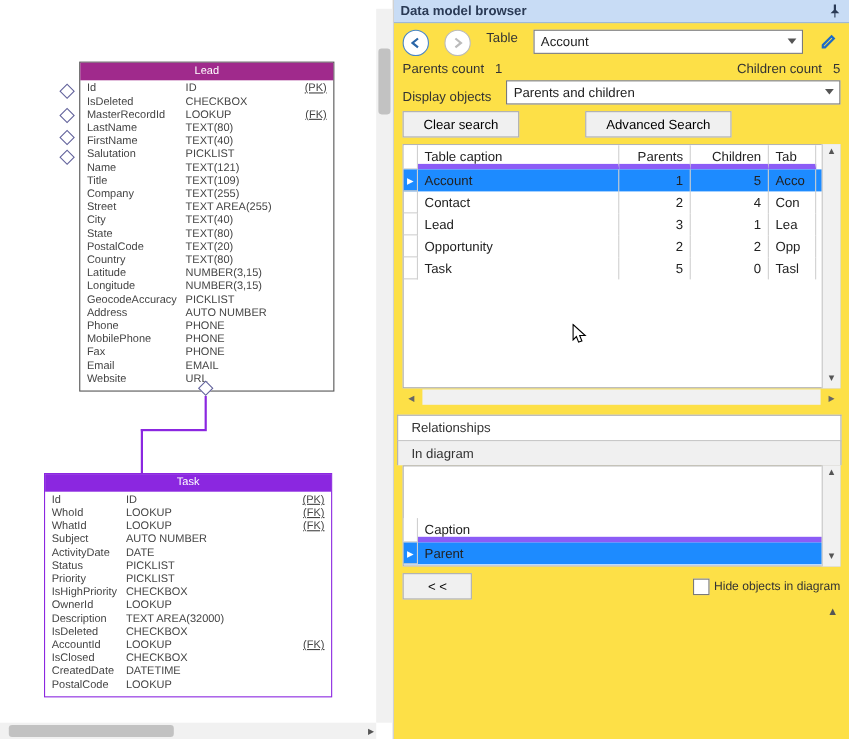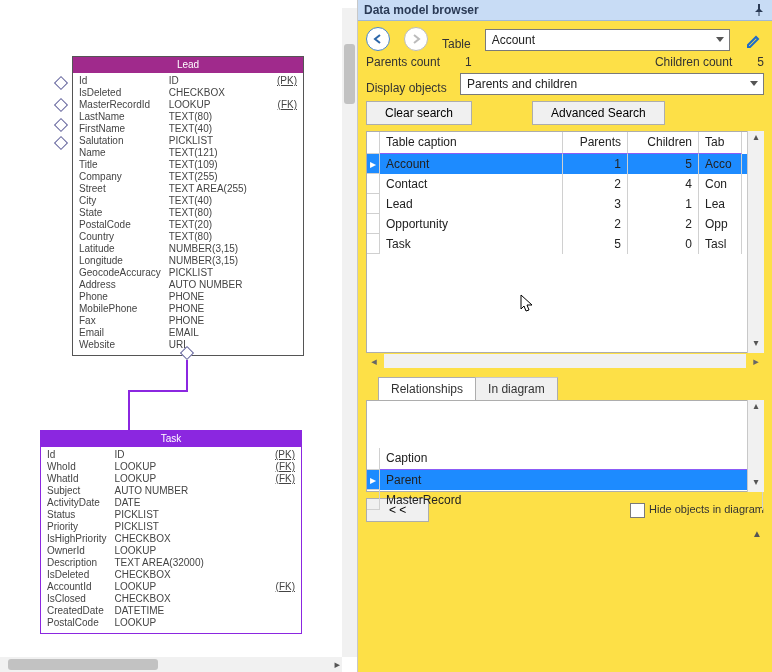--- a/index.html
+++ b/index.html
@@ -65,21 +65,21 @@
     display: flex; align-items: center;
     padding: 3px 6px;
     font-weight: bold;
     color: #2a3a55;
     font-size: 12px;
   }
   .browser-header .spacer { flex: 1; }
   .pin-icon { width: 14px; height: 14px; }
 
   .browser-body { padding: 6px 8px 4px 8px; flex: 0 0 auto; display: flex; flex-direction: column; gap: 4px; }
-  .nav-row { display: flex; align-items: flex-end; gap: 14px; }
+  .nav-row { display: flex; align-items: flex-start; gap: 14px; }
   .circ-btn {
     width: 22px; height: 22px; border-radius: 50%;
     border: 1px solid #4a86c7; background: #fff;
     display: flex; align-items: center; justify-content: center;
     color: #2b66a8; font-size: 13px; cursor: pointer;
   }
   .circ-btn.disabled { border-color: #bbb; color: #bbb; }
   .lbl { color: #333; font-size: 12px; }
   .combo {
     border: 1px solid #7a7a7a; background: #fff;
@@ -87,46 +87,46 @@
     display: flex; align-items: center; padding: 0 18px 0 6px;
     position: relative; color: #222;
   }
   .combo::after {
     content: ""; position: absolute; right: 5px; top: 7px;
     border-left: 4px solid transparent; border-right: 4px solid transparent;
     border-top: 5px solid #555;
   }
   .edit-icon { width: 20px; height: 20px; display: flex; align-items: center; justify-content: center; cursor: pointer; }
 
-  .counts-row { display: flex; gap: 21px; align-items: center; font-size: 12px; }
+  .counts-row { display: flex; gap: 6px; align-items: center; font-size: 12px; }
   .counts-row .gap { flex: 1; }
   .form-row { display: flex; align-items: flex-end; gap: 8px; font-size: 12px; }
   .text-input { flex: 1; border: 1px solid #7a7a7a; height: 20px; background: #fff; padding: 0 4px; font-size: 12px; }
   .btn {
     border: 1px solid #adadad; background: #f0f0f0; height: 24px;
     padding: 0 18px; font-size: 12px; cursor: pointer;
   }
   .btn-row { display: flex; gap: 60px; justify-content: flex-start; }
 
   .grid-wrap { margin: 2px 8px 0 8px; border: 1px solid #adadad; background: #fff; height: 220px; position: relative; }
   .grid-head { display: flex; height: 22px; background: #fff; }
   .grid-mark { width: 12px; border-right: 1px solid #d0d0d0; border-bottom: 1px solid #d0d0d0; }
-  .grid-col { border-right: 1px solid #d0d0d0; border-bottom: 1px solid #8b5cf6; padding: 3px 6px; font-size: 12px; color: #222; }
+  .grid-col { border-right: 1px solid #d0d0d0; border-bottom: 5px solid #8b5cf6; padding: 3px 6px; font-size: 12px; color: #222; }
   .grid-body { display: flex; flex-direction: column; }
   .grid-row { display: flex; height: 20px; font-size: 12px; }
   .grid-row .grid-mark { display:flex; align-items:center; justify-content:center; }
   .grid-row.sel { background: #1d8bff; color: #fff; }
   .num { text-align: right; }
   .grid-vscroll { position: absolute; right: -1px; top: -1px; bottom: -1px; width: 16px; background: #f1f1f1; border-left: 1px solid #c8c8c8; }
   .grid-vscroll .up, .grid-vscroll .down { height: 16px; text-align: center; font-size: 10px; color: #555; }
   .grid-hscroll { display:flex; align-items:center; justify-content:space-between; height:16px; margin: 0 8px; }
   .grid-hscroll .track { flex:1; background:#f1f1f1; height:14px; margin:0 2px; position:relative; }
   .grid-hscroll .arrow { width:16px; text-align:center; color:#666; }
 
-  .tabs-row { display:flex; margin: 8px 8px 0 20px; }
+  .tabs-row { display:flex; margin: 8px 8px 0 3px; flex-direction: column; }
   .tab { border: 1px solid #adadad; border-bottom: none; background: #fff; padding: 4px 12px; font-size: 12px; margin-right: -1px; }
   .tab.inactive { background: #f0f0f0; border-top-color:#c8c8c8; }
 
   .rel-grid { margin: 0 8px; border: 1px solid #adadad; background: #fff; height: 90px; position: relative; }
   .rel-head { display:flex; height:22px;margin-top:47px; }
   .rel-body .grid-row { border-top: none; }
 
   .footer-row { display:flex; align-items:center; margin: 6px 8px; gap: 10px; }
   .footer-spacer { flex:1; }
   .chk { width:13px; height:13px; border:1px solid #7a7a7a; background:#fff; display:inline-block; vertical-align:middle; margin-right:4px; }
@@ -423,24 +423,20 @@
     <div class="rel-grid">
       <div class="rel-head grid-head">
         <div class="grid-mark"></div>
         <div class="grid-col" style="flex:1">Caption</div>
       </div>
       <div class="rel-body" id="rel-body">
           <div class="grid-row sel">
             <div class="grid-mark">▸</div>
             <div class="grid-col" style="flex:1;border-bottom:none">Parent</div>
           </div>
-          <div class="grid-row">
-            <div class="grid-mark"></div>
-            <div class="grid-col" style="flex:1;border-bottom:none">MasterRecord</div>
-          </div>
         </div>
       <div class="grid-vscroll">
         <div class="up">▴</div>
         <div class="down" style="position:absolute;bottom:0;left:0;right:0">▾</div>
       </div>
     </div>
 
     <div class="footer-row">
       <button class="btn" style="padding:0 22px">&lt; &lt;</button>
       <span class="footer-spacer"></span>

